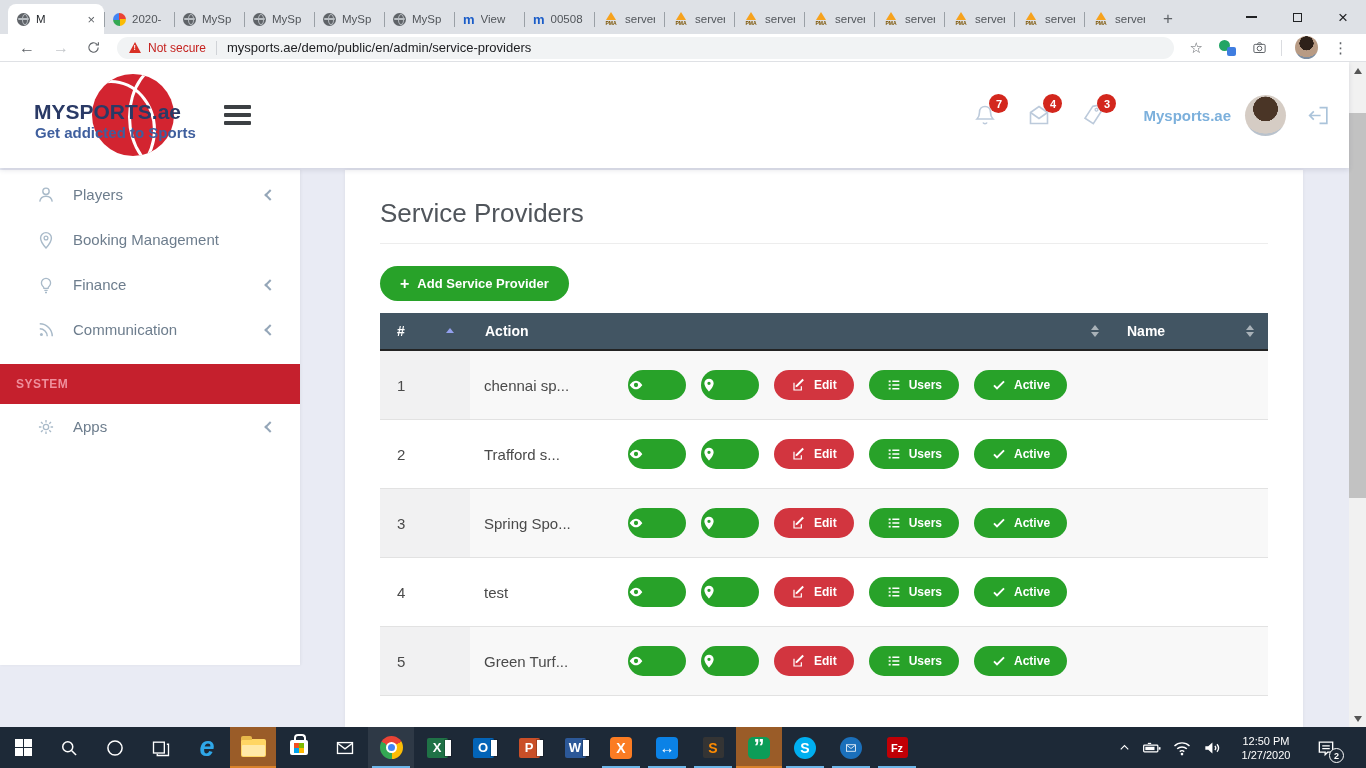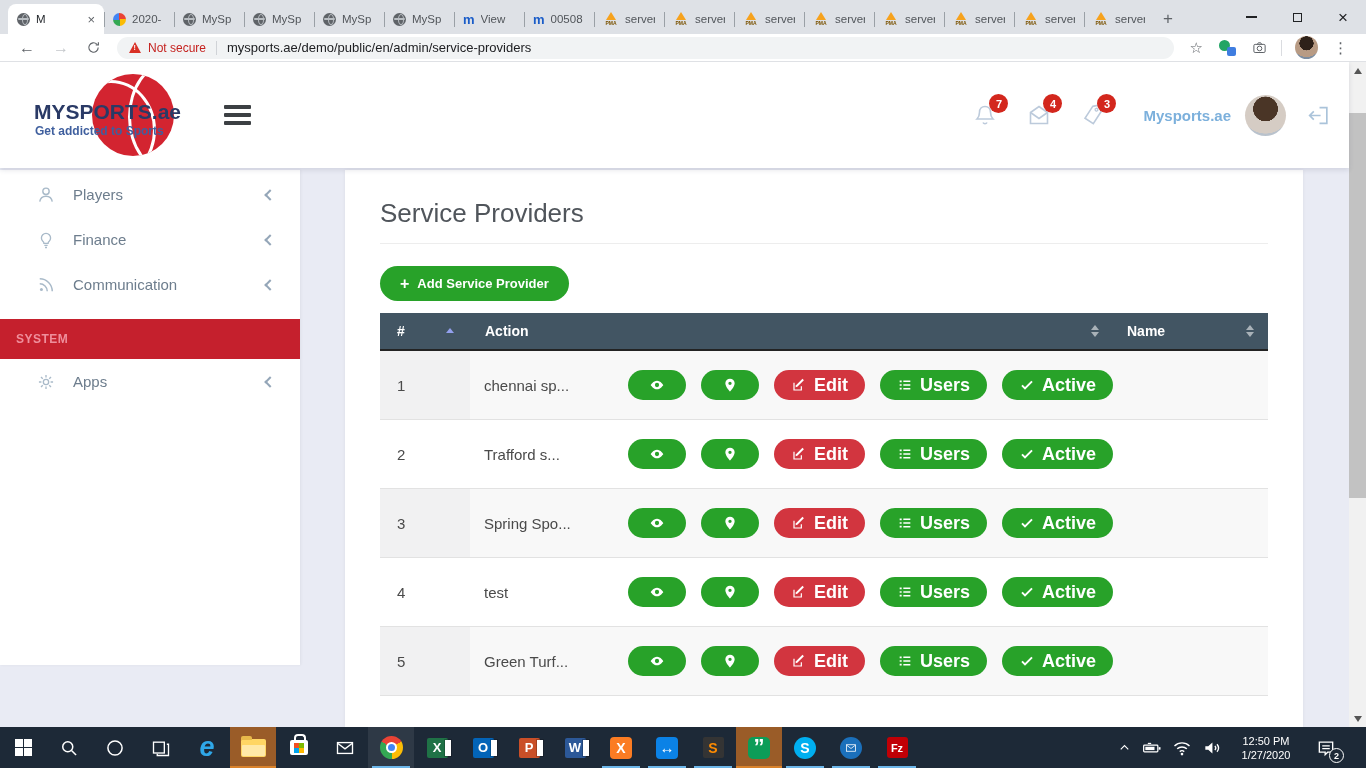--- a/index.html
+++ b/index.html
@@ -51,21 +51,21 @@
   .dots{font-size:15px;color:#5f6368;margin:0 8px;letter-spacing:0}
 
   
   .page{position:absolute;left:0;top:62px;width:1366px;height:665px;background:#e9ebf4;overflow:hidden}
   .pheader{position:absolute;left:0;top:0;width:1349px;height:106px;background:#fff;box-shadow:0 2px 5px rgba(50,60,90,.14);z-index:5}
   .logo{position:absolute;left:34px;top:14px;width:170px;height:80px;cursor:pointer}
   .ball{position:absolute;left:58px;top:-2px;width:82px;height:82px;border-radius:50%;background:#d32430;overflow:hidden}
   .ball::before{content:'';position:absolute;left:-26px;top:6px;width:84px;height:94px;border:3px solid #fff;border-radius:50%}
   .ball::after{content:'';position:absolute;right:-34px;top:-12px;width:74px;height:104px;border:3px solid #fff;border-radius:50%}
   .logo-title{position:absolute;left:0;top:24px;font-size:21px;font-weight:800;color:#2a3a66;z-index:2;white-space:nowrap}
-  .logo-tag{position:absolute;left:1px;top:48px;font-size:12px;font-weight:700;color:#3f5f9e;z-index:2;white-space:nowrap}
+  .logo-tag{position:absolute;left:1px;top:48px;font-size:15px;font-weight:700;color:#3f5f9e;z-index:2;white-space:nowrap}
   .hamburger{position:absolute;left:224px;top:43px;width:27px;cursor:pointer}
   .hamburger b{display:block;width:27px;height:4px;background:#3c4043;border-radius:1px;margin-bottom:4px}
   .hright{position:absolute;right:18px;top:0;height:106px;display:flex;align-items:center}
   .hicon{position:relative;color:#bccadb;margin-right:30px;cursor:pointer}
   .hicon svg{display:block;width:24px;height:24px}
   .hicon.tilt svg{transform:rotate(-12deg)}
   .badge{position:absolute;top:-9px;right:-11px;min-width:19px;height:19px;border-radius:50%;background:#d3271d;color:#fff;font-size:11px;font-weight:700;display:flex;align-items:center;justify-content:center;padding:0 3px}
   .acctname{font-size:15px;font-weight:700;color:#7cb0dc;margin:0 14px 0 8px;cursor:pointer}
   .avatar{width:41px;height:41px;border-radius:50%;background:radial-gradient(circle at 50% 34%,#4a3526 36%,#d5ccc4 37% 72%,#b9c2cc 73%);margin-right:20px;cursor:pointer}
   .logout{color:#aac3da;cursor:pointer}
@@ -101,21 +101,21 @@
   .arr.blue{border-bottom-color:#93a0ee}
   .sort-single{position:absolute;right:16px;top:16px}
   .sorts{position:absolute;right:14px;top:13px}
   .trow{display:flex;align-items:center;height:69px;border-bottom:1px solid #e2e2e2;background:#fff}
   .trow.odd{background:#f8f8f8}
   .trow.odd .td-num{background:#f1f1f2}
   .td{font-size:15px;color:#4a4a4a}
   .td-num{width:90px;padding-left:17px;align-self:stretch;display:flex;align-items:center}
   .td-name{width:155px;padding-left:14px;white-space:nowrap;overflow:hidden}
   .td-action{flex:1;display:flex;align-items:center;gap:15px;padding-left:3px}
-  .btn{height:30px;border:none;border-radius:17px;color:#fff;font-size:18px;font-weight:700;display:inline-flex;align-items:center;justify-content:center;cursor:pointer}
+  .btn{height:30px;border:none;border-radius:17px;color:#fff;font-size:12px;font-weight:700;display:inline-flex;align-items:center;cursor:pointer}
   .btn.green{background:#28a229}
   .btn.red{background:#d2353f}
   .btn.bico{width:58px}
   .btn.btxt{padding:0 17px;gap:7px}
   .bsvg{width:16px;height:16px;color:#fff}
 
   .vscroll{position:absolute;right:0;top:0;width:17px;height:665px;background:#f1f1f1}
   .vs-btn{position:absolute;left:0;width:17px;height:17px;display:flex;align-items:center;justify-content:center}
   .vs-up{top:0}.vs-down{bottom:0}
   .tri-up{width:0;height:0;border-left:4px solid transparent;border-right:4px solid transparent;border-bottom:6px solid #555}
@@ -443,20 +443,26 @@
       <div id="side-top">
           <div class="sitem">
             <svg class="sicon">
               <use href="#sy-user"></use>
             </svg>
             <span class="slabel">Players</span>
             <span class="schev"></span>
           </div>
           <div class="sitem">
             <svg class="sicon">
+              <use href="#sy-pin"></use>
+            </svg>
+            <span class="slabel">Booking Management</span>
+          </div>
+          <div class="sitem">
+            <svg class="sicon">
               <use href="#sy-bulb"></use>
             </svg>
             <span class="slabel">Finance</span>
             <span class="schev"></span>
           </div>
           <div class="sitem">
             <svg class="sicon">
               <use href="#sy-rss"></use>
             </svg>
             <span class="slabel">Communication</span>

